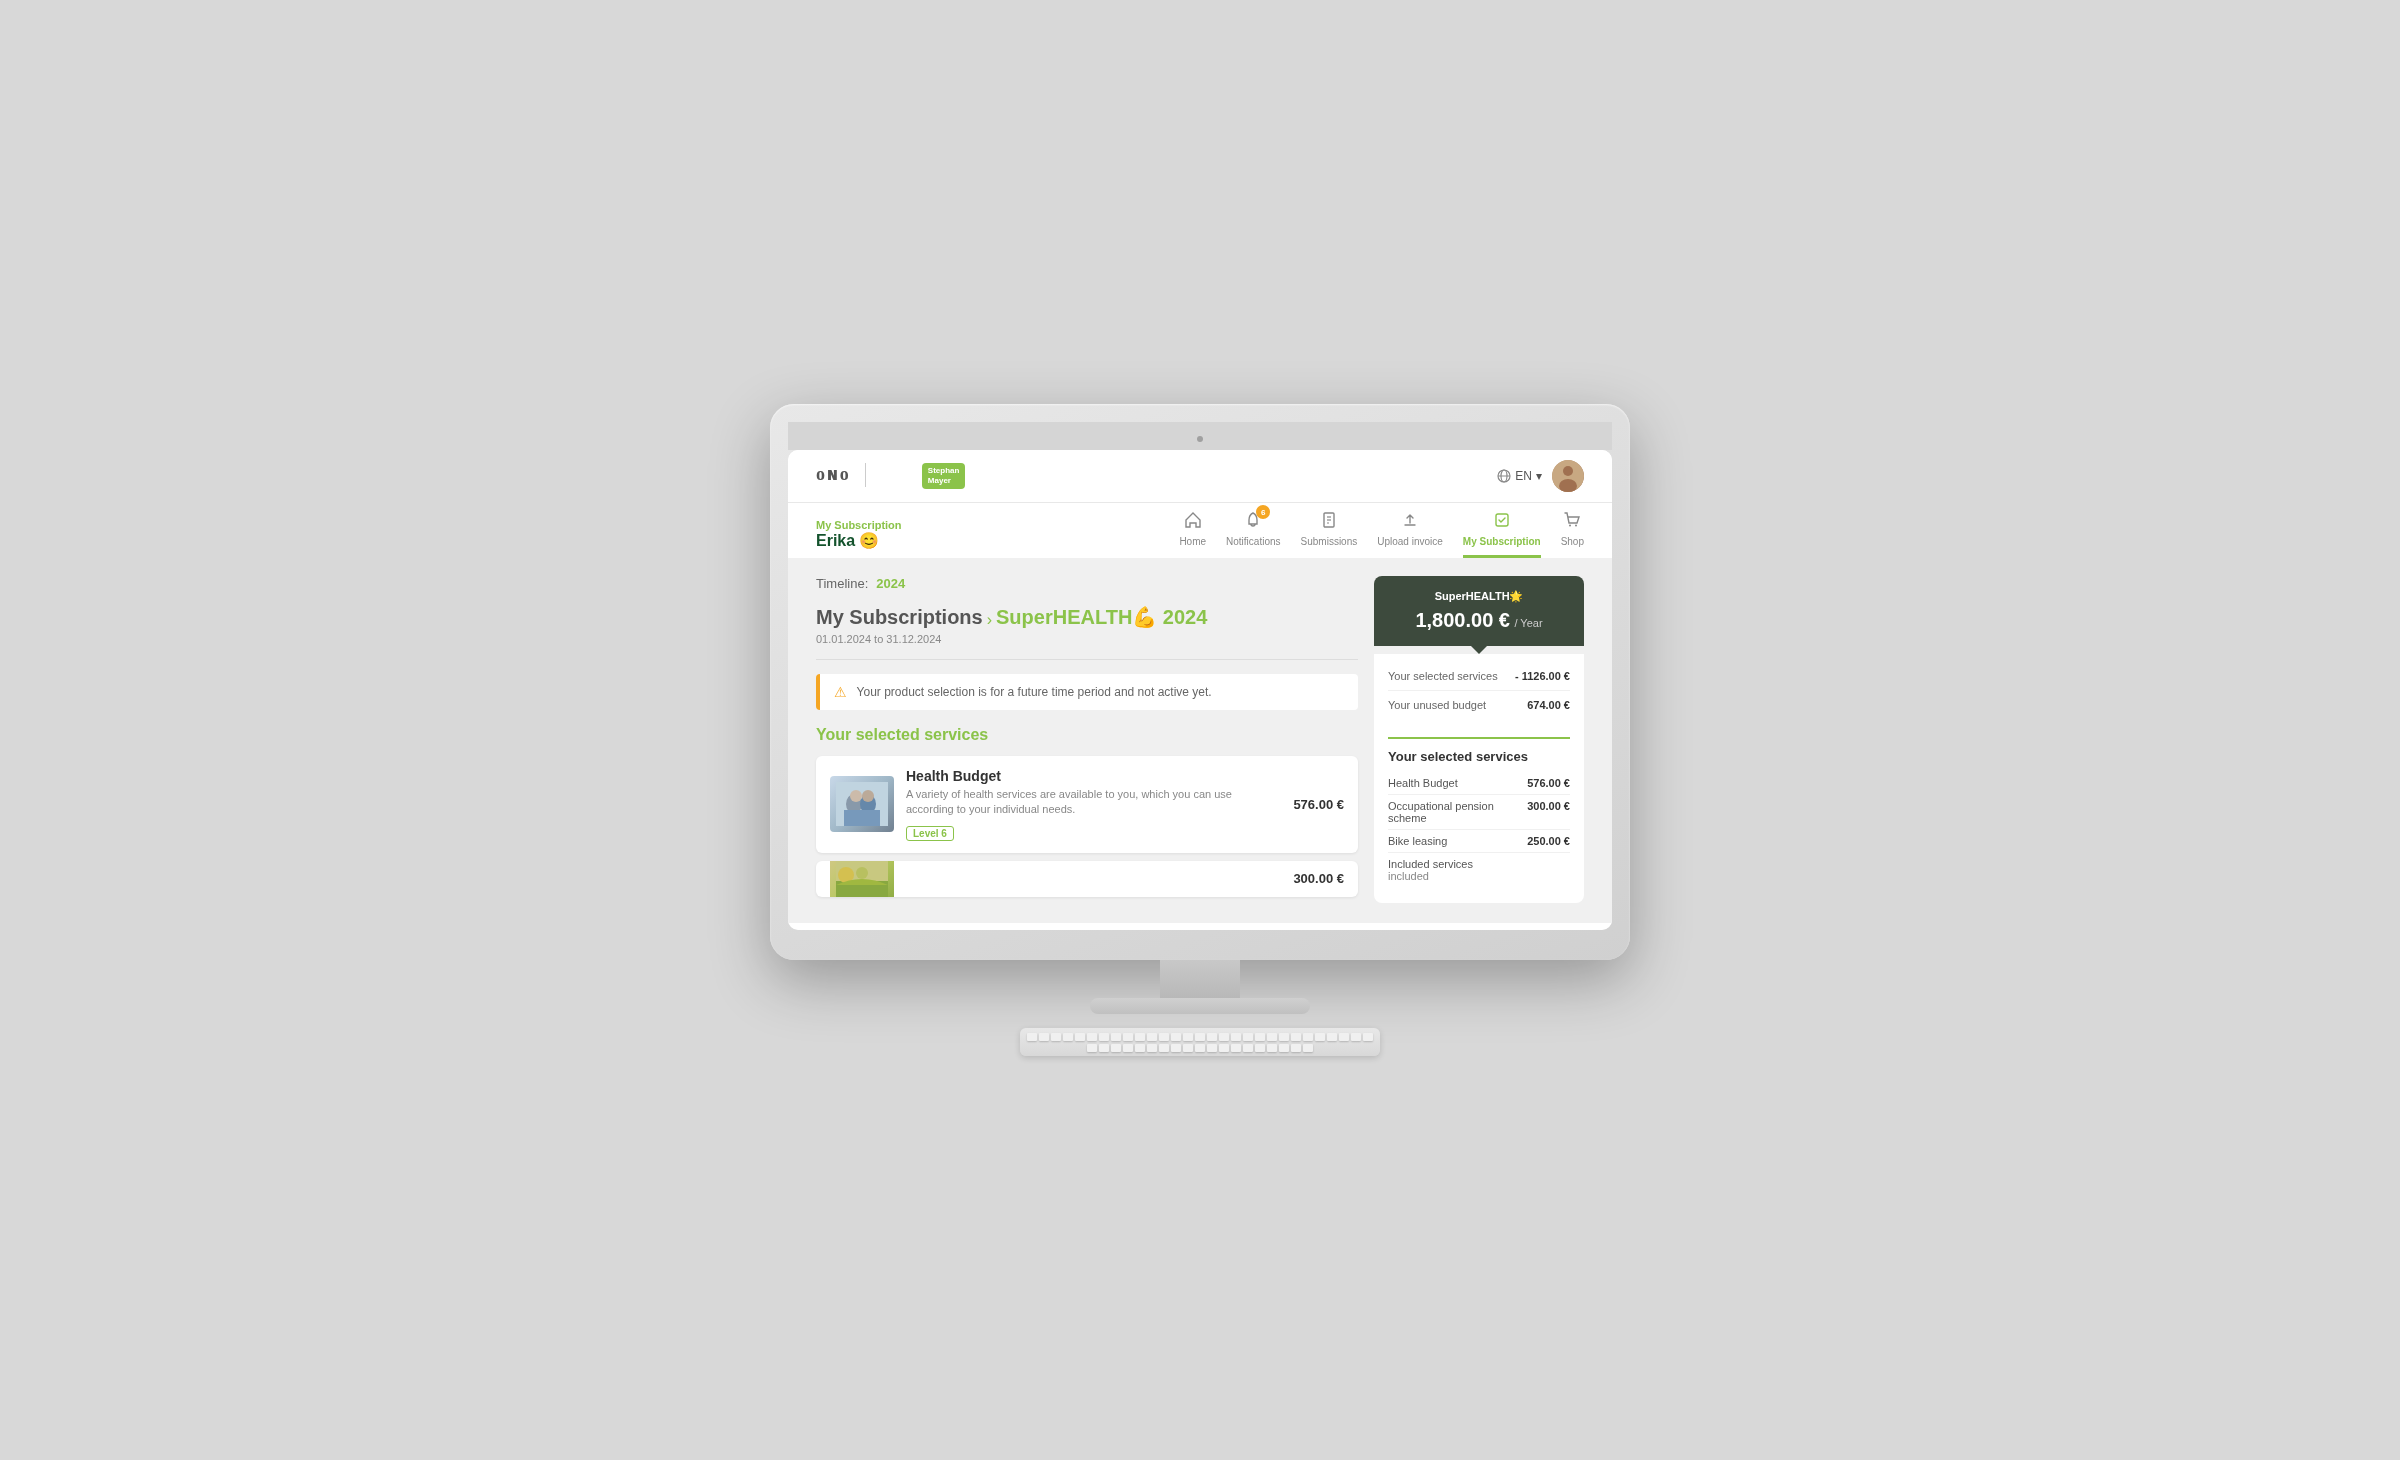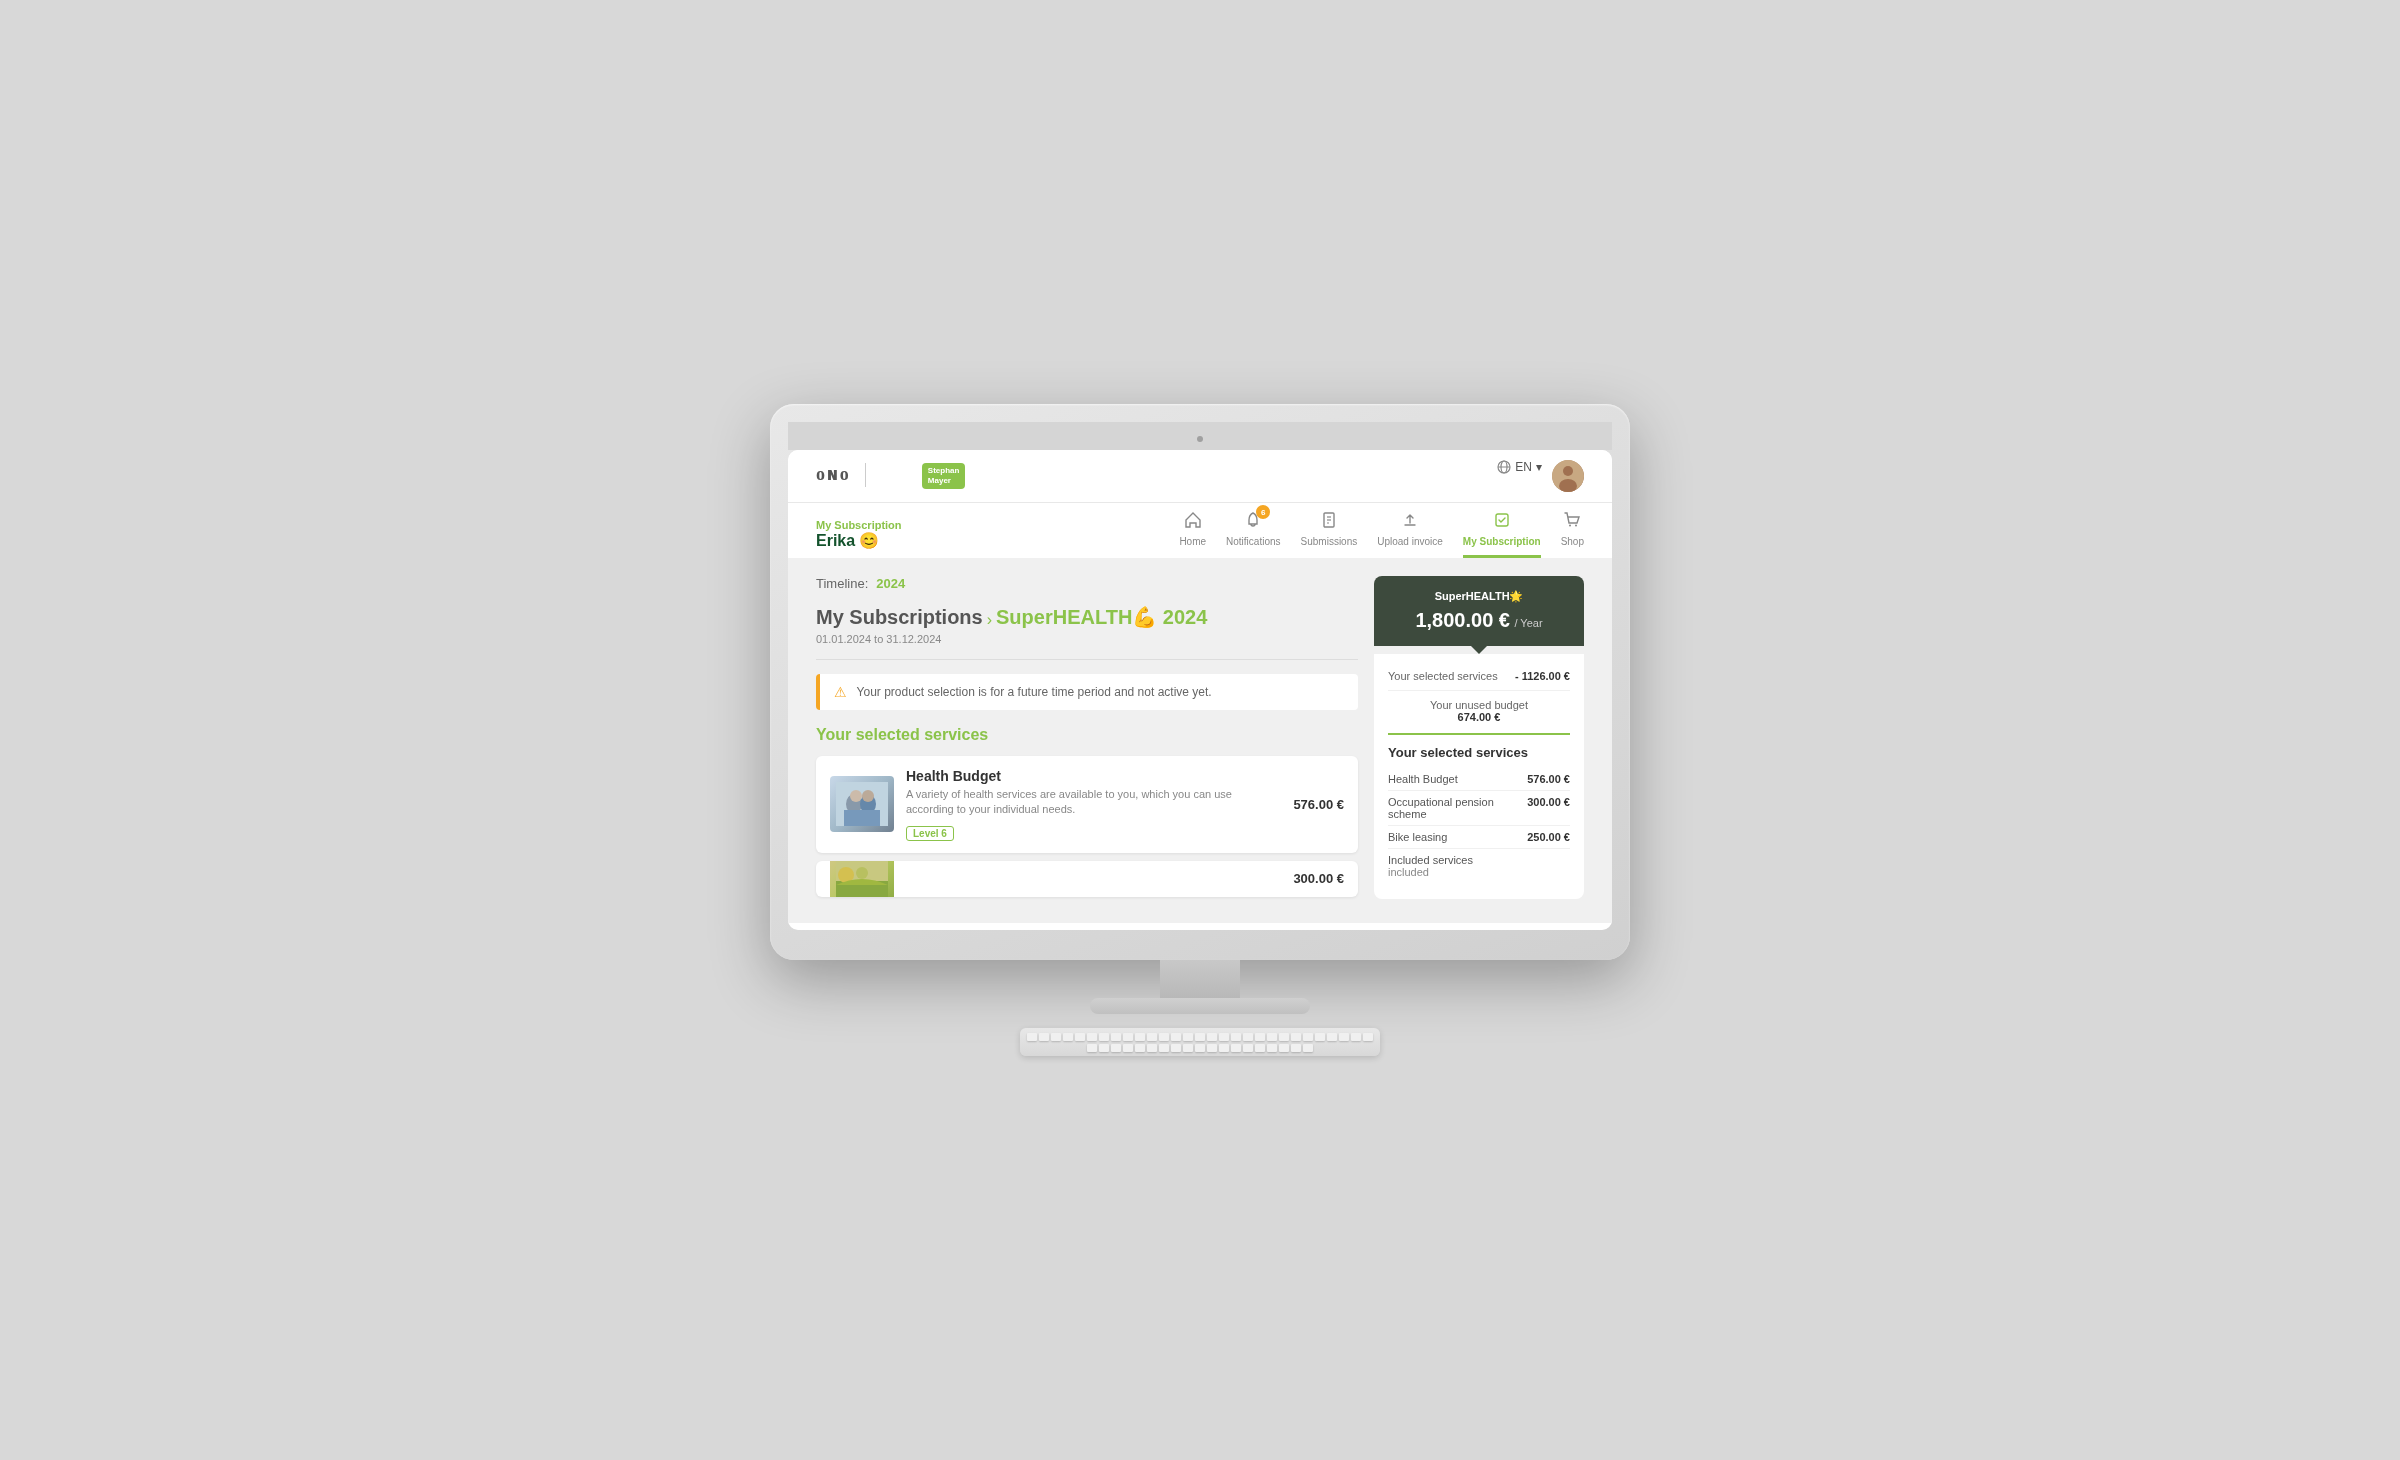--- a/index.html
+++ b/index.html
@@ -123,21 +123,21 @@
       color: white;
       font-size: 9px;
       font-weight: 700;
       padding: 3px 6px;
       border-radius: 4px;
       line-height: 1.2;
     }
 
     .header-right {
       display: flex;
-      align-items: flex-start;
+      align-items: center;
       gap: 10px;
     }
 
     .lang-selector {
       display: flex;
       align-items: center;
       gap: 4px;
       font-size: 12px;
       color: #555;
       cursor: pointer;
@@ -697,21 +697,21 @@
               </div>
             </div>
 
             <div class="summary-details">
 
               <div class="summary-row">
                 <span class="summary-row-label">Your selected services</span>
                 <span class="summary-row-value">- 1126.00 €</span>
               </div>
 
-              <div class="summary-row no-border" style="border-bottom:2px solid #8bc34a; padding-bottom:10px;flex-direction:column;">
+              <div class="summary-row no-border" style="border-bottom:2px solid #8bc34a; padding-bottom:26px;">
                 <span class="summary-row-label">Your unused budget</span>
                 <span class="summary-row-value">674.00 €</span>
               </div>
 
               <div class="summary-section-title">Your selected services</div>
 
               <div class="summary-service-row">
                 <span class="summary-service-label">Health Budget</span>
                 <span class="summary-service-value">576.00 €</span>
               </div>

